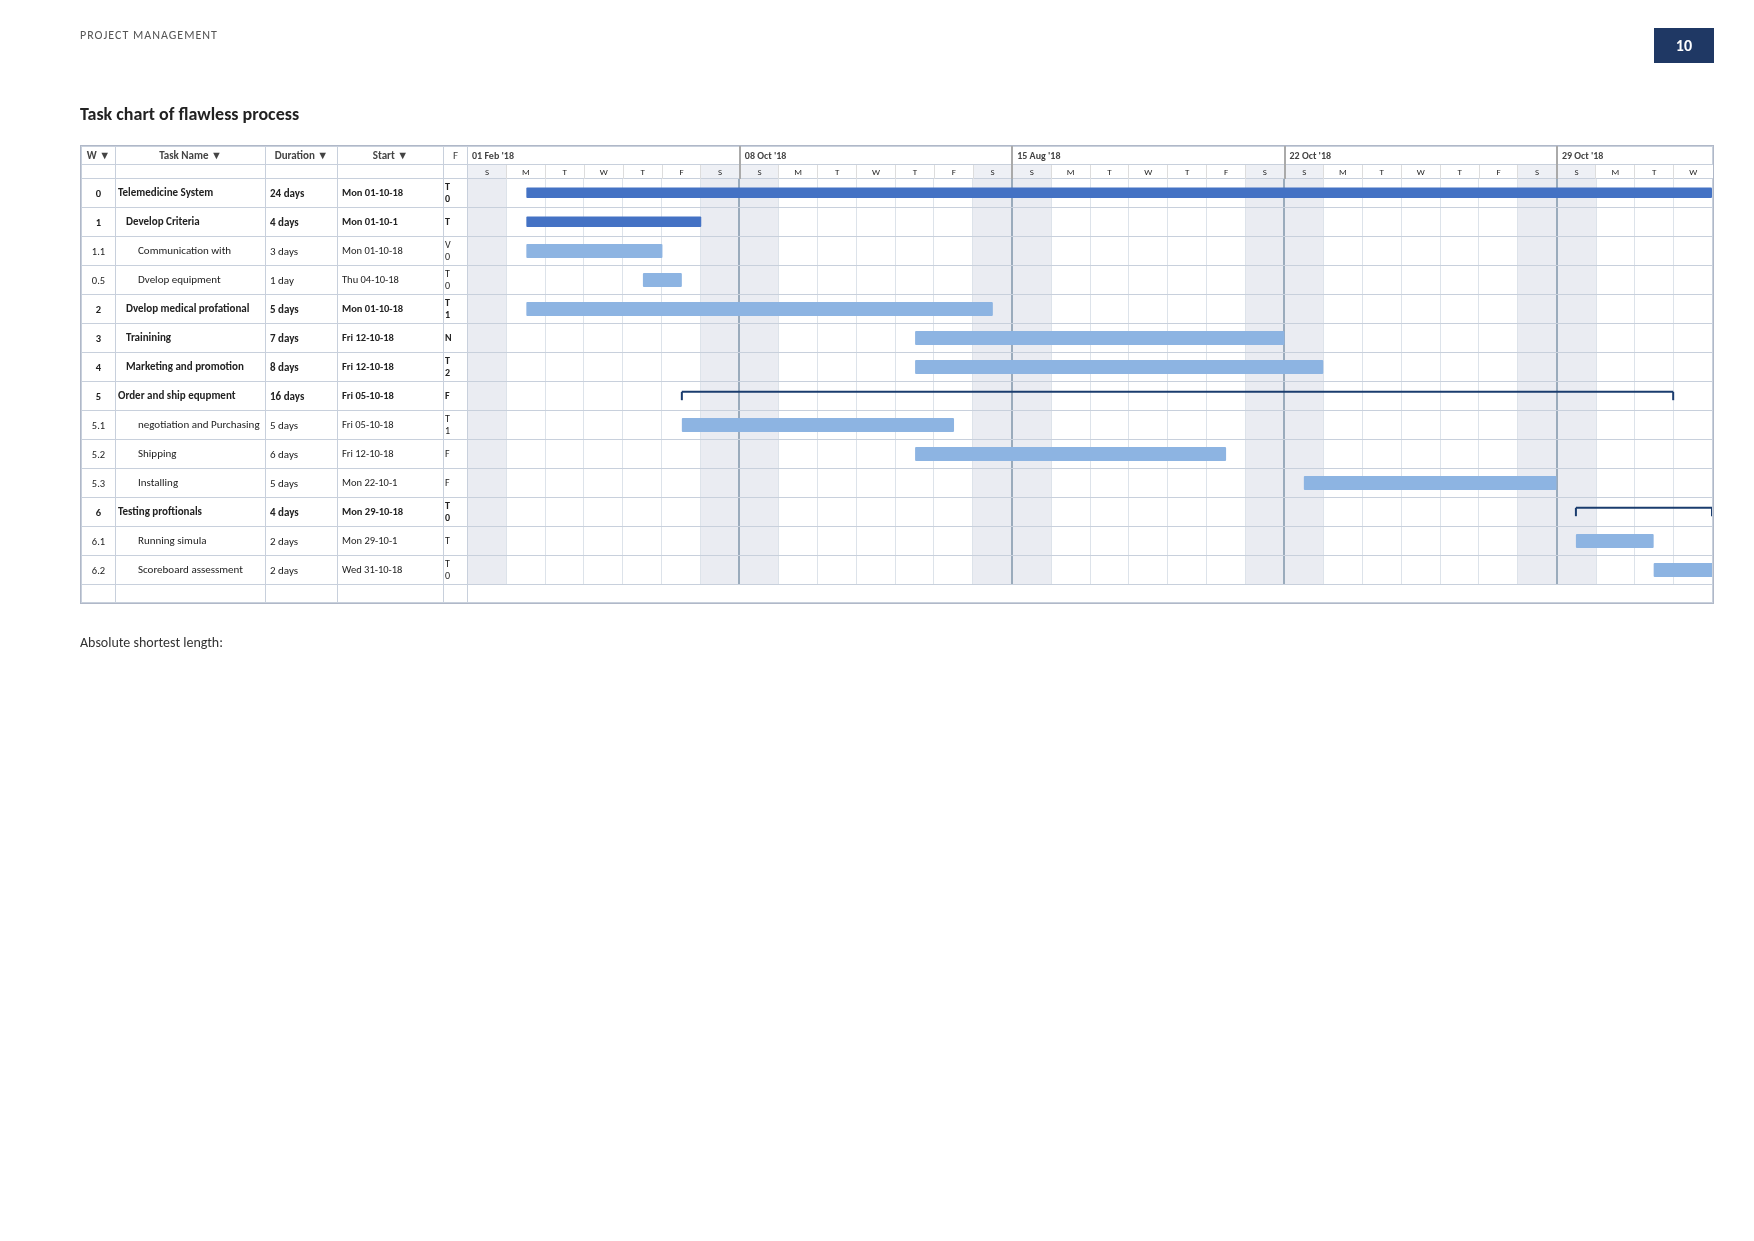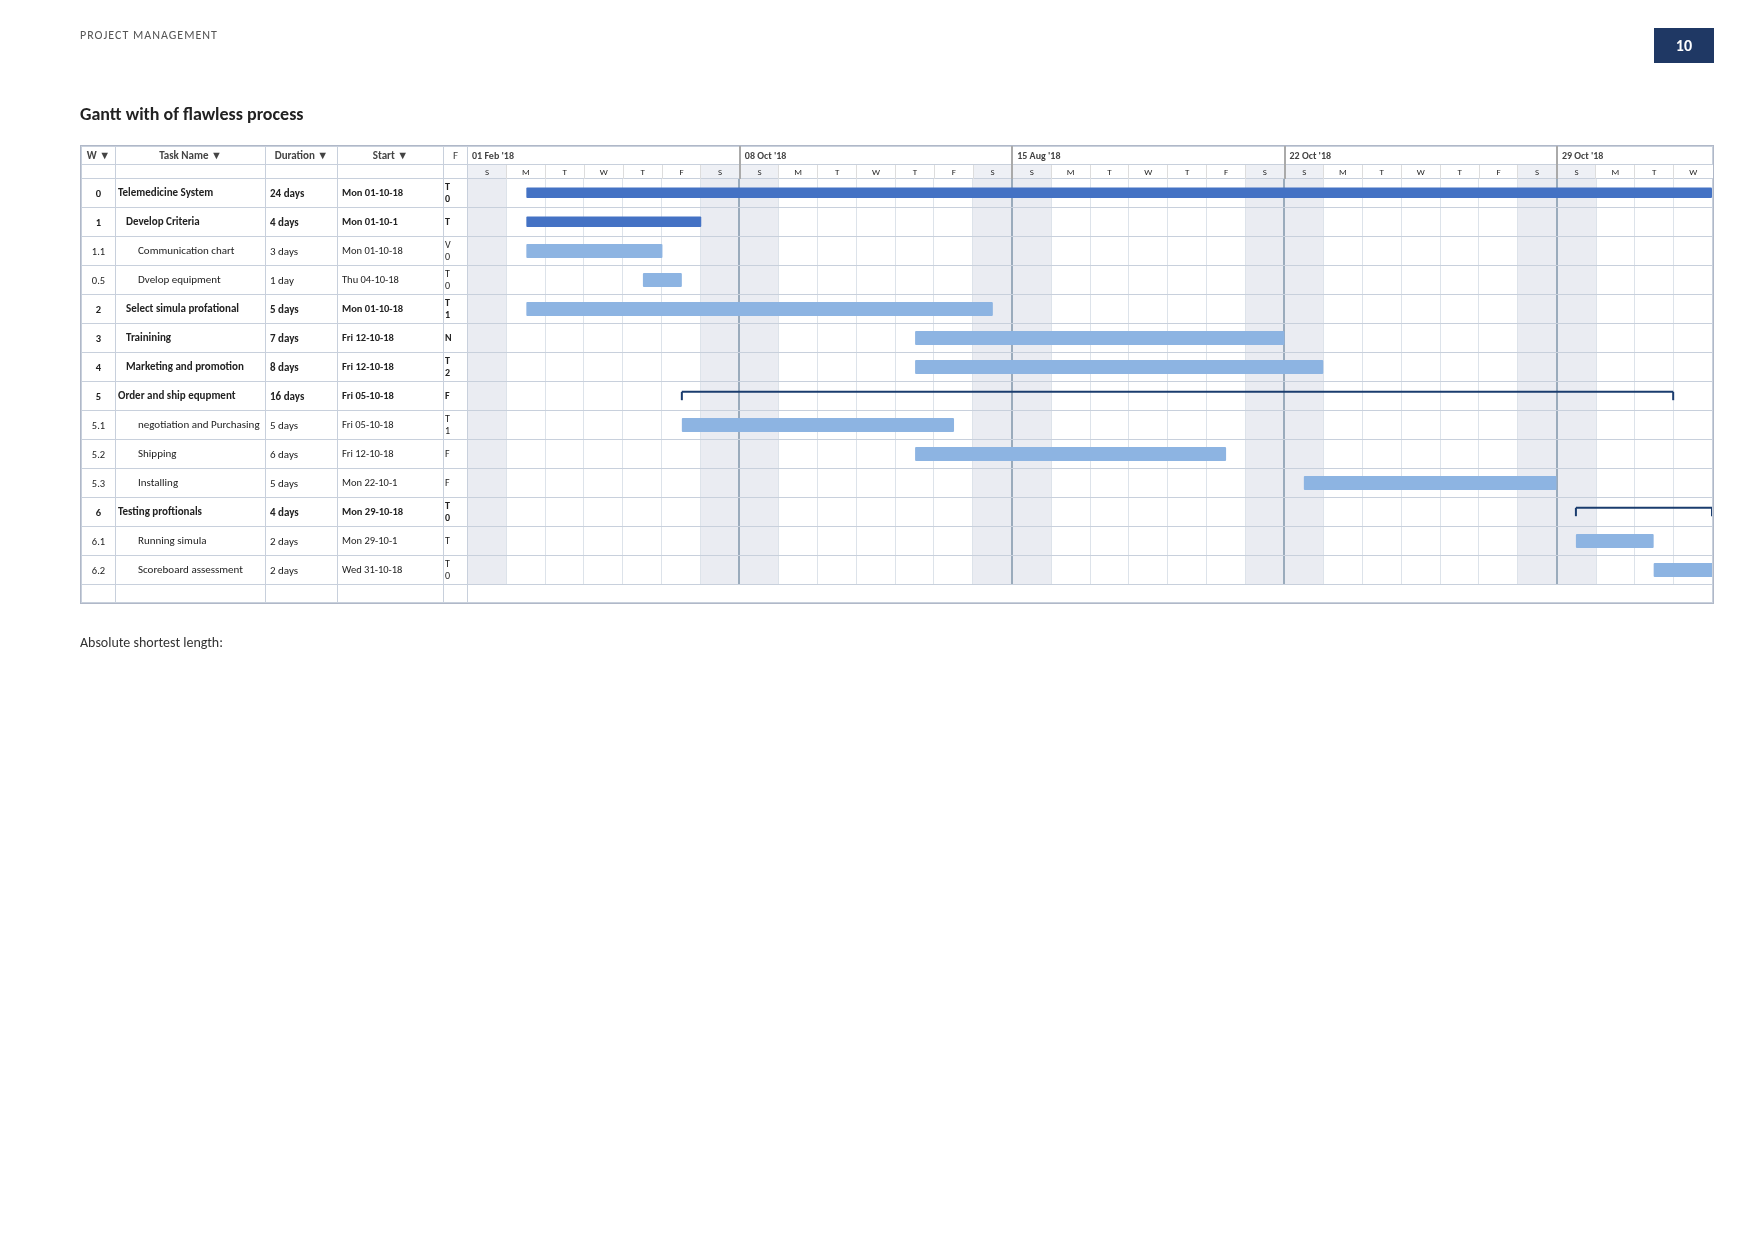--- a/index.html
+++ b/index.html
@@ -82,21 +82,21 @@
     }
   </style>
 </head>
 <body>
 
 <div class="page-header">
   <div class="project-title">PROJECT MANAGEMENT</div>
   <div class="page-number">10</div>
 </div>
 
-<div class="chart-title">Gantt with of flawless process</div>
+<div class="chart-title">Task chart of flawless process</div>
 
 <div class="gantt-container">
   <table class="gantt-table">
     <colgroup>
       <col style="width:34px">
       <col style="width:150px">
       <col style="width:72px">
       <col style="width:106px">
       <col style="width:24px">
 
@@ -270,21 +270,21 @@
       <svg width="100%" height="28" style="position:absolute;top:0;left:0;overflow:visible;">
         <rect x="4.69%" y="30%" width="14.06%" height="38%" fill="#4472c4" rx="1"></rect>
         <polygon points="4.69%,68% 5.19%,80% 4.19%,80%" fill="#1a3c6e"></polygon>
         <polygon points="18.75%,68% 19.25%,80% 18.25%,80%" fill="#1a3c6e"></polygon>
       </svg>
       </div>
     </td>
   </tr>
         <tr>
     <td style="background:#fff;font-weight:normal;text-align:center;border:1px solid #c8d0dc;padding:2px 2px;font-size:10.5px;">1.1</td>
-    <td style="background:#fff;font-weight:normal;border:1px solid #c8d0dc;padding:2px 2px 2px 22px;font-size:11px;line-height:1.3;">Communication chart</td>
+    <td style="background:#fff;font-weight:normal;border:1px solid #c8d0dc;padding:2px 2px 2px 22px;font-size:11px;line-height:1.3;">Communication with</td>
     <td style="background:#fff;font-weight:normal;border:1px solid #c8d0dc;padding:2px 4px;font-size:11px;">3 days</td>
     <td style="background:#fff;font-weight:normal;border:1px solid #c8d0dc;padding:2px 4px;font-size:10.5px;line-height:1.3;">Mon 01-10-18</td>
     <td style="background:#fff;font-weight:normal;border:1px solid #c8d0dc;padding:2px 1px;font-size:10px;line-height:1.2;white-space:pre;">V
 0</td>
     <td colspan="32" style="padding:0;border:1px solid #c8d0dc;position:relative;height:28px;">
       <div style="position:relative;width:100%;height:28px;overflow:hidden;">
 
         <div style="position:absolute;top:0;left:0;width:100%;height:100%;display:flex;pointer-events:none;">
           <div style="flex:1;background:#eaecf2;border-right:1px solid #dde3ea;height:100%;"></div>
                 <div style="flex:1;background:#fff;border-right:1px solid #dde3ea;height:100%;"></div>
@@ -372,21 +372,21 @@
         </div>
 
       <svg width="100%" height="28" style="position:absolute;top:0;left:0;">
         <rect x="14.06%" y="25%" width="3.13%" height="50%" fill="#8db4e2" rx="1"></rect>
       </svg>
       </div>
     </td>
   </tr>
         <tr>
     <td style="background:#fff;font-weight:bold;text-align:center;border:1px solid #c8d0dc;padding:2px 2px;font-size:10.5px;">2</td>
-    <td style="background:#fff;font-weight:bold;border:1px solid #c8d0dc;padding:2px 2px 2px 10px;font-size:11px;line-height:1.3;">Select simula profational</td>
+    <td style="background:#fff;font-weight:bold;border:1px solid #c8d0dc;padding:2px 2px 2px 10px;font-size:11px;line-height:1.3;">Dvelop medical profational</td>
     <td style="background:#fff;font-weight:bold;border:1px solid #c8d0dc;padding:2px 4px;font-size:11px;">5 days</td>
     <td style="background:#fff;font-weight:bold;border:1px solid #c8d0dc;padding:2px 4px;font-size:10.5px;line-height:1.3;">Mon 01-10-18</td>
     <td style="background:#fff;font-weight:bold;border:1px solid #c8d0dc;padding:2px 1px;font-size:10px;line-height:1.2;white-space:pre;">T
 1</td>
     <td colspan="32" style="padding:0;border:1px solid #c8d0dc;position:relative;height:28px;">
       <div style="position:relative;width:100%;height:28px;overflow:hidden;">
 
         <div style="position:absolute;top:0;left:0;width:100%;height:100%;display:flex;pointer-events:none;">
           <div style="flex:1;background:#eaecf2;border-right:1px solid #dde3ea;height:100%;"></div>
                 <div style="flex:1;background:#fff;border-right:1px solid #dde3ea;height:100%;"></div>

